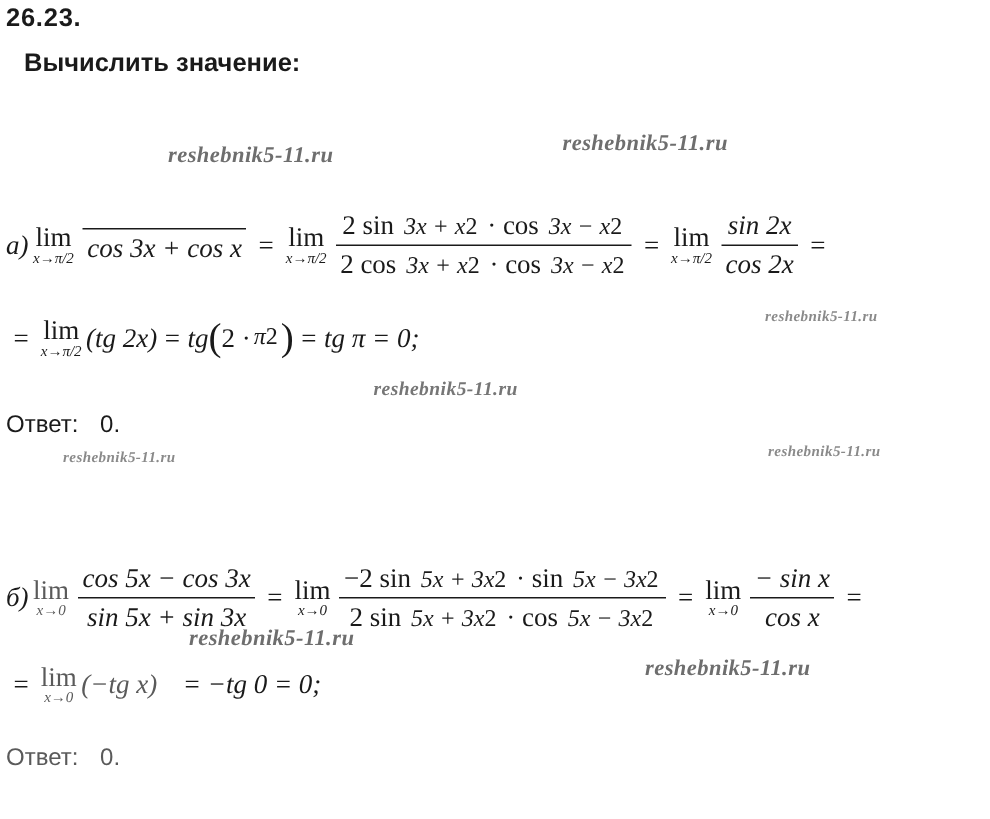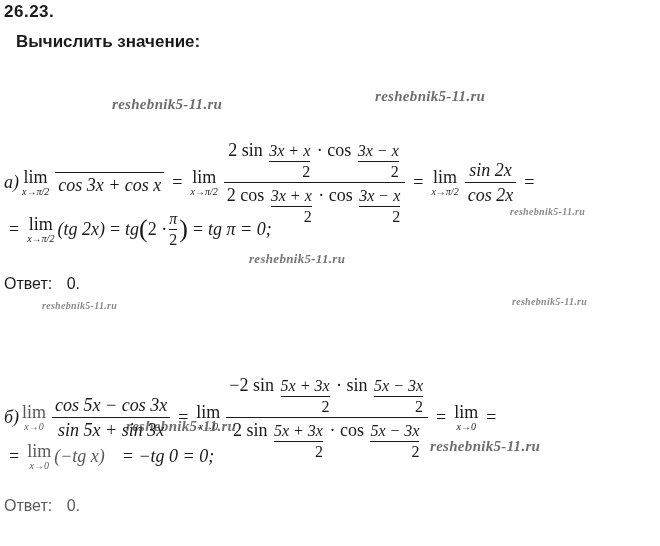--- a/index.html
+++ b/index.html
@@ -81,22 +81,22 @@
   .frac .num { padding: 0 3px; }
   .frac .den { padding: 0 3px; }
   .frac .bar {
     width: 100%;
     height: 1px;
     background: #1a1a1a;
     margin: 2px 0;
   }
   .sfrac {
     display: inline-flex;
-    flex-direction: column;
-    align-items: flex-end;
+    flex-direction: row;
+    align-items: flex-start;
     justify-content: center;
     margin: 0 2px;
     font-size: 16px;
     line-height: 1.1;
   }
   .sfrac .bar { width: 100%; height: 1px; background: #1a1a1a; margin: 1px 0; }
   .paren { font-size: 26px; font-family: "Liberation Serif", serif; }
   .answer {
     position: absolute;
     font-family: "Liberation Sans", sans-serif;
@@ -265,20 +265,25 @@
           <span class="bar"></span>
           <span>2</span>
         </span>
       </span>
     </span>
     <span class="op">=</span>
     <span class="lim">
       <span class="lim-top">lim</span>
       <span class="lim-bot it">x→0</span>
     </span>
+    <span class="frac">
+      <span class="num it">− sin x</span>
+      <span class="bar"></span>
+      <span class="den it">cos x</span>
+    </span>
     <span class="op">=</span>
   </div>
 
   <div class="mathline" style="left:4px; top:442px;">
     <span class="op">=</span>
     <span class="lim faded">
       <span class="lim-top">lim</span>
       <span class="lim-bot it">x→0</span>
     </span>
     <span class="it faded">(−tg x)</span>

